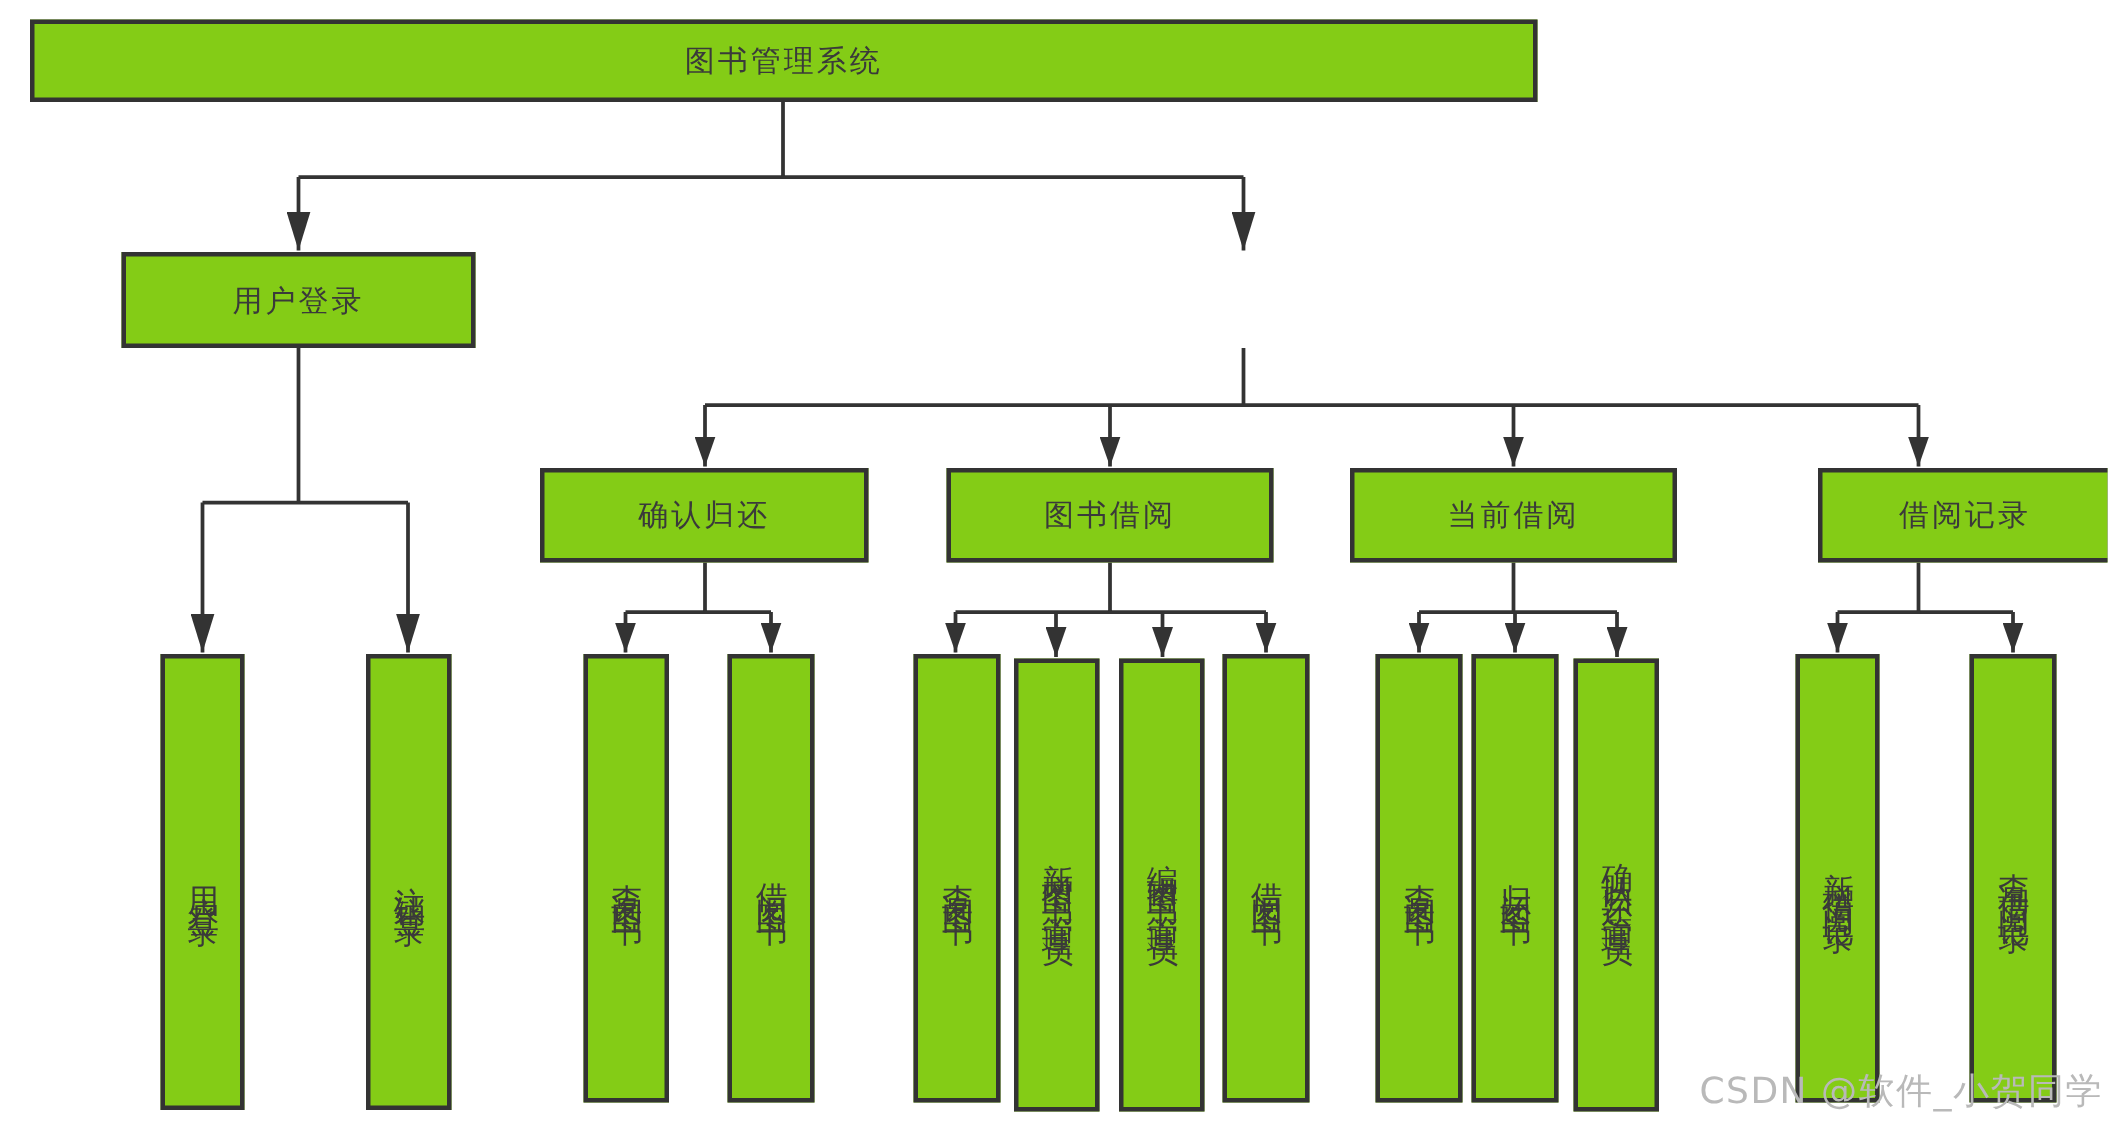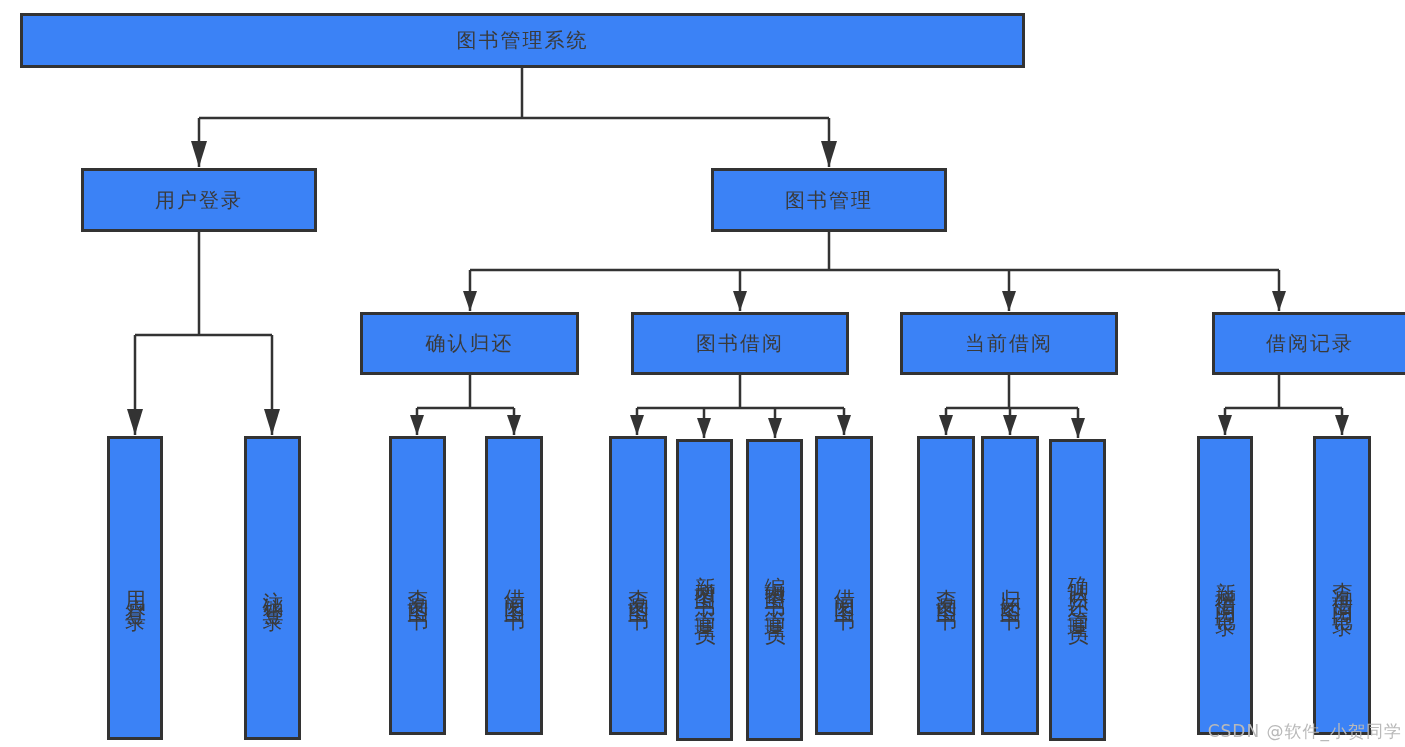--- a/index.html
+++ b/index.html
@@ -21,21 +21,21 @@
   }
   .ln {
     stroke: var(--line, #333333);
     stroke-width: 2.5;
     fill: none;
   }
   .arrfill { fill: var(--line, #333333); }
   .box {
     position: absolute;
     box-sizing: border-box;
-    background: #3b82f6;
+    background: #84cc16;
     border: 3px solid var(--line, #333333);
     display: flex;
     align-items: center;
     justify-content: center;
     z-index: 2;
   }
   .hlabel {
     font-size: 20px;
     letter-spacing: 2px;
     color: var(--text, #3a3a3a);
@@ -47,21 +47,21 @@
     font-size: 21px;
     letter-spacing: 7px;
     line-height: 1;
     color: var(--text, #3a3a3a);
     white-space: nowrap;
   }
   .watermark {
     position: absolute;
     right: 3px;
     bottom: 4px;
-    font-size: 17px;
+    font-size: 24px;
     letter-spacing: 1px;
     color: var(--watermark, #b9b9b9);
     z-index: 5;
     white-space: nowrap;
   }
 </style>
 </head>
 <body>
 
 <div class="canvas">
@@ -105,23 +105,20 @@
     <path class="ln" marker-end="url(#arrS)" d="M1225 408 V435"></path>
     <path class="ln" marker-end="url(#arrS)" d="M1342 408 V435"></path>
   </svg>
 
   <div class="box" style="left:20px;top:13px;width:1005px;height:55px">
     <span class="hlabel">图书管理系统</span>
   </div>
 
   <div class="box" style="left:81px;top:168px;width:236px;height:64px">
     <span class="hlabel">用户登录</span>
-  </div>
-  <div class="box" style="left:711px;top:168px;width:236px;height:64px">
-    <span class="hlabel">图书管理</span>
   </div>
 
   <div class="box" style="left:360px;top:312px;width:219px;height:63px">
     <span class="hlabel">确认归还</span>
   </div>
   <div class="box" style="left:900px;top:312px;width:218px;height:63px">
     <span class="hlabel">当前借阅</span>
   </div>
   <div class="box" style="left:631px;top:312px;width:218px;height:63px">
     <span class="hlabel">图书借阅</span>

